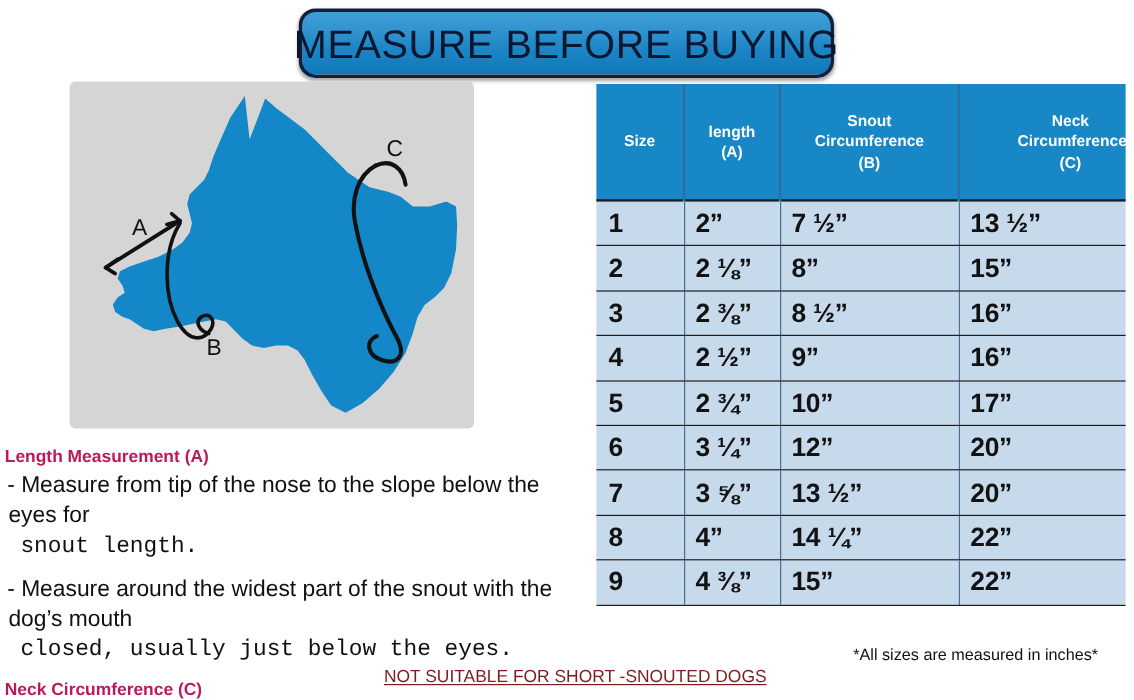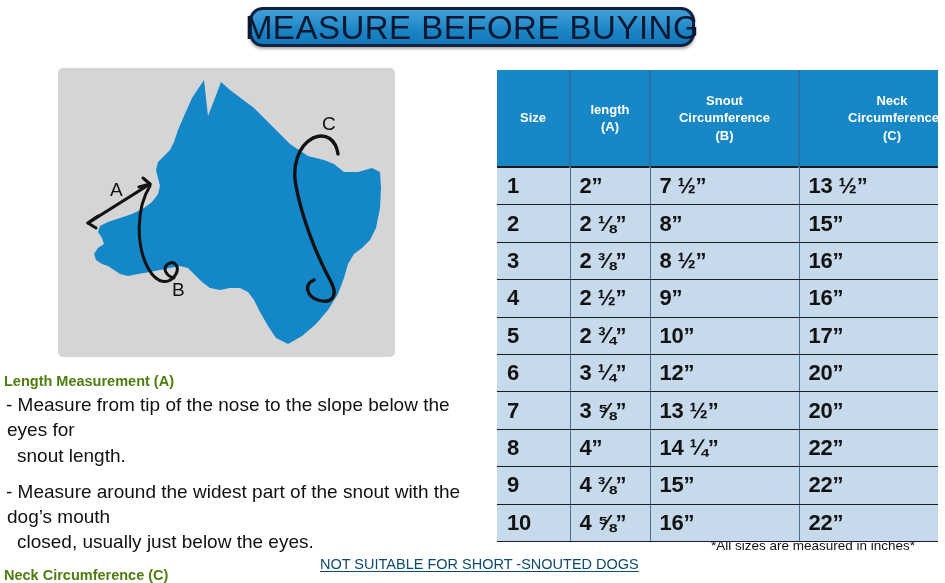--- a/index.html
+++ b/index.html
@@ -15,21 +15,21 @@
     font-family: "Liberation Sans", sans-serif;
     color: #111111;
   }
 
   
   #title-banner {
     position: absolute;
     left: 249px;
     top: 7px;
     width: 446px;
-    height: 40px;
+    height: 58px;
     box-sizing: border-box;
     border: 3px solid #10213f;
     border-radius: 14px;
     background: linear-gradient(180deg, #3f9ed6 0%, #2f93cf 32%, #1b84c4 62%, #1179ba 100%);
     box-shadow: 0 2px 3px rgba(0,0,0,0.35);
     display: flex;
     align-items: center;
     justify-content: center;
   }
   #title-banner .title-text {
@@ -58,41 +58,41 @@
   #instructions {
     position: absolute;
     left: 4px;
     top: 372px;
     width: 482px;
   }
   .instr-block { margin-bottom: 11px; }
   .instr-head {
     font-size: 14.5px;
     font-weight: bold;
-    color: #4d7c0f;
+    color: #be185d;
     line-height: 1.25;
     margin-bottom: 2px;
   }
   .instr-body {
     font-size: 19px;
     font-weight: 400;
     color: #111111;
     line-height: 1.33;
     padding-left: 3px;
     text-indent: -1px;
   }
-  .instr-body .cont { display: block; padding-left: 11px; }
+  .instr-body .cont { display: block; padding-left: 11px; font-family: Liberation Mono, monospace; }
 
   
   #not-suitable-note {
     position: absolute;
     left: 320px;
     top: 556px;
     font-size: 14.5px;
-    color: #0c4a6e;
+    color: #7f1d1d;
     text-decoration: underline;
     text-underline-offset: 2px;
     white-space: nowrap;
   }
   #inches-note {
     position: absolute;
     left: 711px;
     top: 538px;
     font-size: 13.5px;
     color: #111111;
@@ -291,20 +291,14 @@
         <td class="col-length">4”</td>
         <td class="col-snout">14 ¼”</td>
         <td class="col-neck">22”</td>
       </tr>
       <tr>
         <td class="col-size">9</td>
         <td class="col-length">4 ⅜”</td>
         <td class="col-snout">15”</td>
         <td class="col-neck">22”</td>
       </tr>
-      <tr>
-        <td class="col-size">10</td>
-        <td class="col-length">4 ⅝”</td>
-        <td class="col-snout">16”</td>
-        <td class="col-neck">22”</td>
-      </tr>
     </tbody>
 </table>
 
 </body></html>

